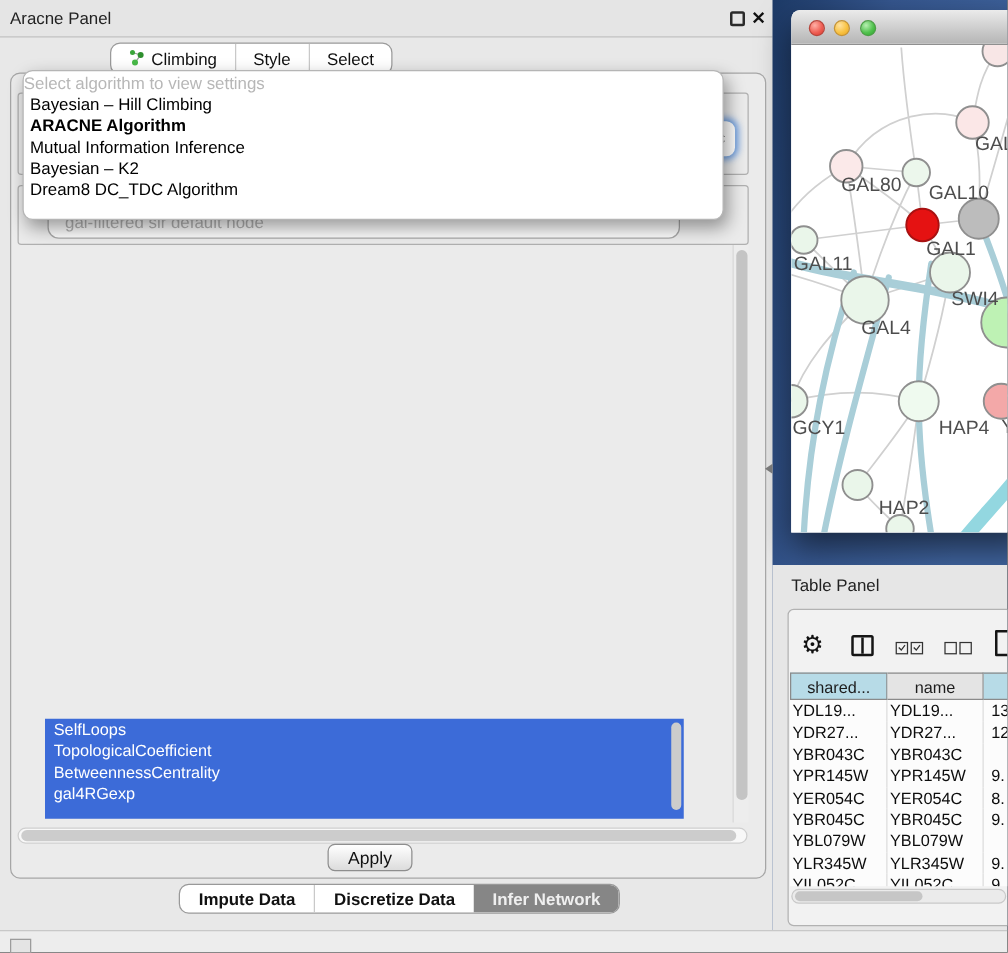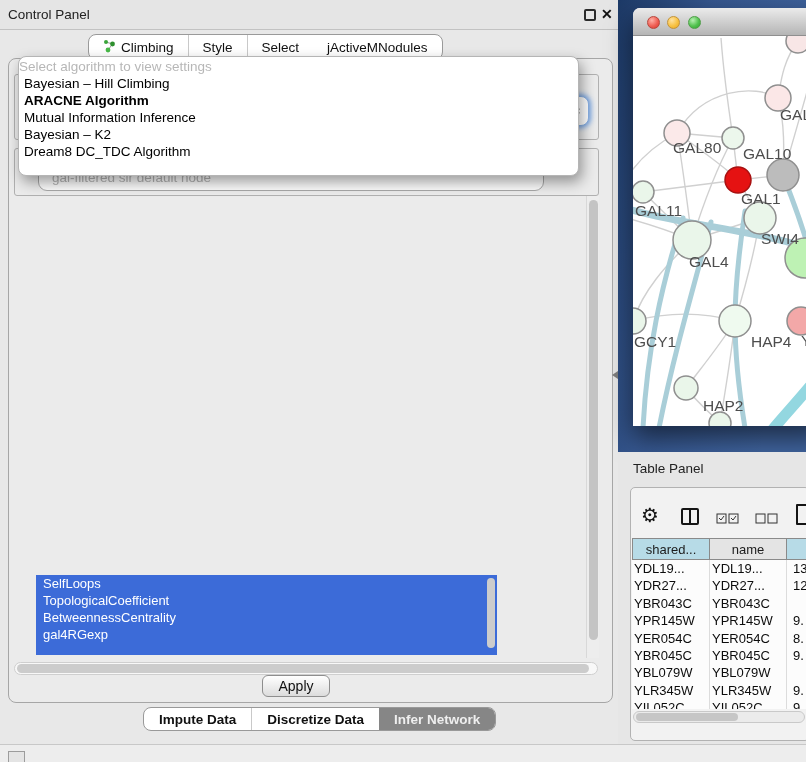--- a/index.html
+++ b/index.html
@@ -56,21 +56,21 @@
 .field{position:absolute;border:1px solid #6f6f6f;background:#fff;display:flex;align-items:center;justify-content:flex-end;
   padding:0 8px;font-size:13.5px;color:#000}
 .field.dis{border:1px solid #c9c9c9;color:#b2b2b2;background:#fdfdfd}
 
 .checkbox{position:absolute;width:14px;height:14px;border:1px solid #c6c6c6;border-radius:3px;background:#f6f6f6}
 
 .tri-right{display:inline-block;width:0;height:0;border-left:9px solid #141414;border-top:6px solid transparent;border-bottom:6px solid transparent;margin-left:9px;vertical-align:-1px}
 .tri-down{display:inline-block;width:0;height:0;border-top:8px solid #141414;border-left:6px solid transparent;border-right:6px solid transparent;margin-left:7px;vertical-align:-1px}
 
 
-.attr-list{left:36px;top:575px;width:461px;height:80px;background:#3c6bd8;overflow:hidden;z-index:1}
+.attr-list{left:36px;top:575px;width:511px;height:80px;background:#3c6bd8;overflow:hidden;z-index:1}
 .attr-item{height:17px;line-height:17px;padding-left:7px;color:#fff;font-size:13px}
 .attr-scroll{position:absolute;right:2px;top:3px;width:8px;height:70px;background:#ccc;border-radius:4px}
 
 
 .vscroll{left:586px;top:196px;width:13px;height:462px;background:#ededed;border-left:1px solid #d8d8d8;z-index:1}
 .vthumb{position:absolute;left:2px;top:4px;width:9px;height:440px;background:#c4c4c4;border-radius:5px}
 .hscroll{left:14px;top:662px;width:584px;height:13px;background:#f8f8f8;border:1px solid #cfcfcf;border-radius:7px;z-index:1}
 .hthumb{position:absolute;left:2px;top:1px;width:572px;height:9px;background:#cccccc;border-radius:5px}
 
 .apply-btn{left:262px;top:675px;width:68px;height:22px;border:1px solid #8e8e8e;border-radius:6px;
@@ -118,21 +118,21 @@
 
 .bstrip{left:0;top:744px;width:806px;height:18px;background:#ededed;border-top:1px solid #c8c8c8;z-index:6}
 .grip{position:absolute;left:8px;top:6px;width:17px;height:14px;border:1px solid #9c9c9c;background:#e4e4e4}
 </style>
 </head>
 <body>
 
 <div id="screen">
 
   <div class="abs titlebar">
-    <span class="t">Control Panel</span>
+    <span class="t">Aracne Panel</span>
   </div>
   <div class="float-box abs"></div>
   <div class="close-x abs">✕</div>
 
   <div class="abs main-panel"></div>
 
   <div class="abs tabbar">
     <div class="tab">
       <span>
         <svg width="13" height="14" viewBox="0 0 13 14">
@@ -143,23 +143,20 @@
           <circle cx="5" cy="11" r="2.4" fill="#48b948"></circle>
         </svg>
       </span>
       <span>Climbing</span>
     </div>
     <div class="tab">
         <span>Style</span>
       </div>
     <div class="tab">
         <span>Select</span>
-      </div>
-    <div class="tab aftersel">
-        <span>jActiveMNodules</span>
       </div>
   </div>
 
   <div class="abs frag-group" style="left:14px;top:74px;width:585px;height:66px"></div>
   <div class="abs frag-group" style="left:14px;top:148px;width:585px;height:48px"></div>
   <div class="abs frag-combo-focus">
       <span class="spin"></span>
     </div>
   <div class="abs frag-combo2">
     <span>gal-filtered sir default node</span>

